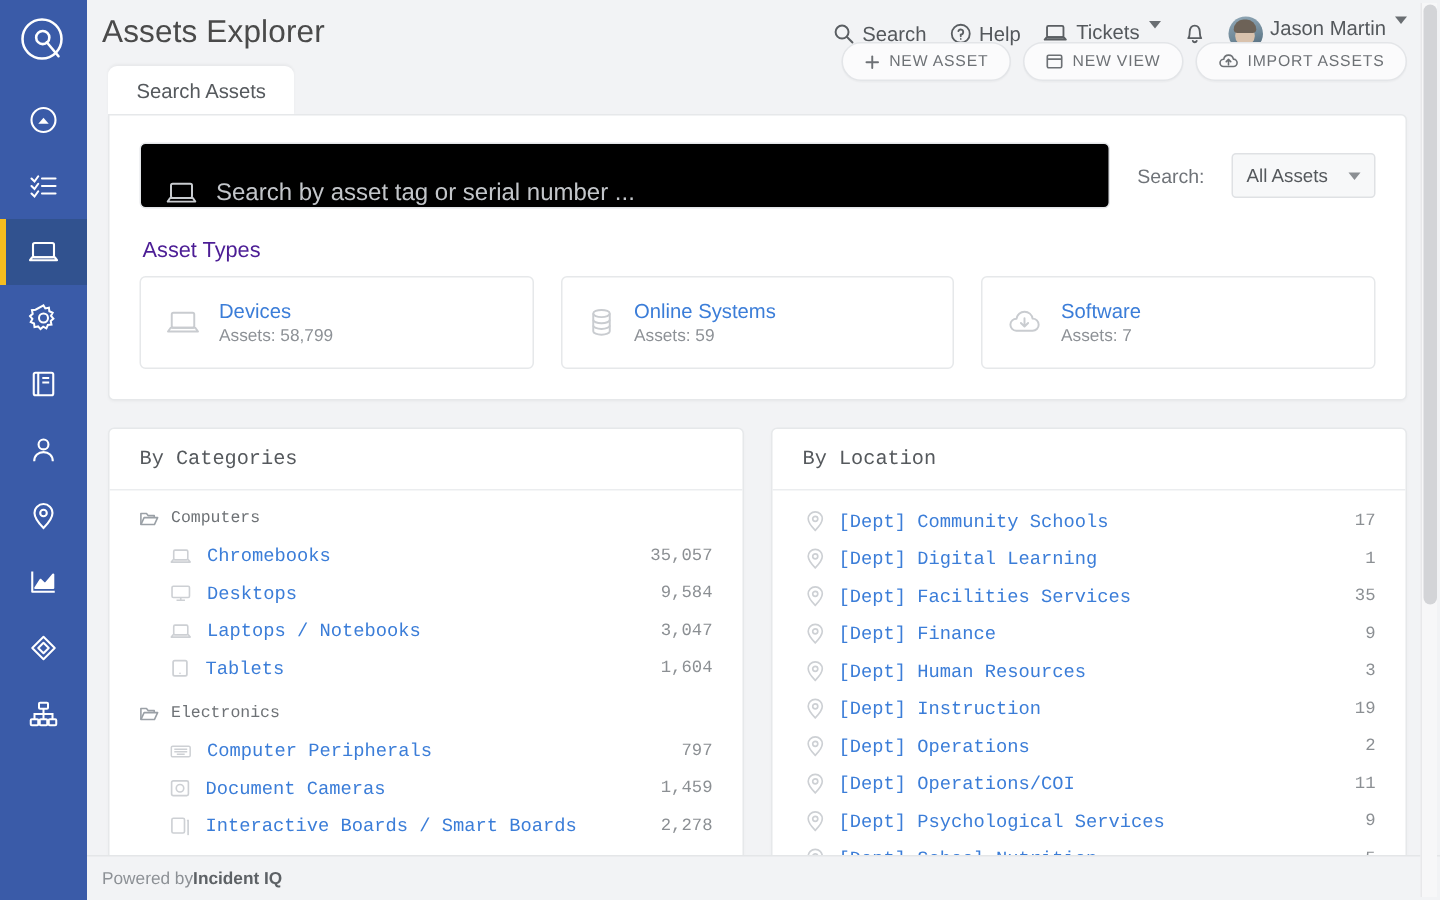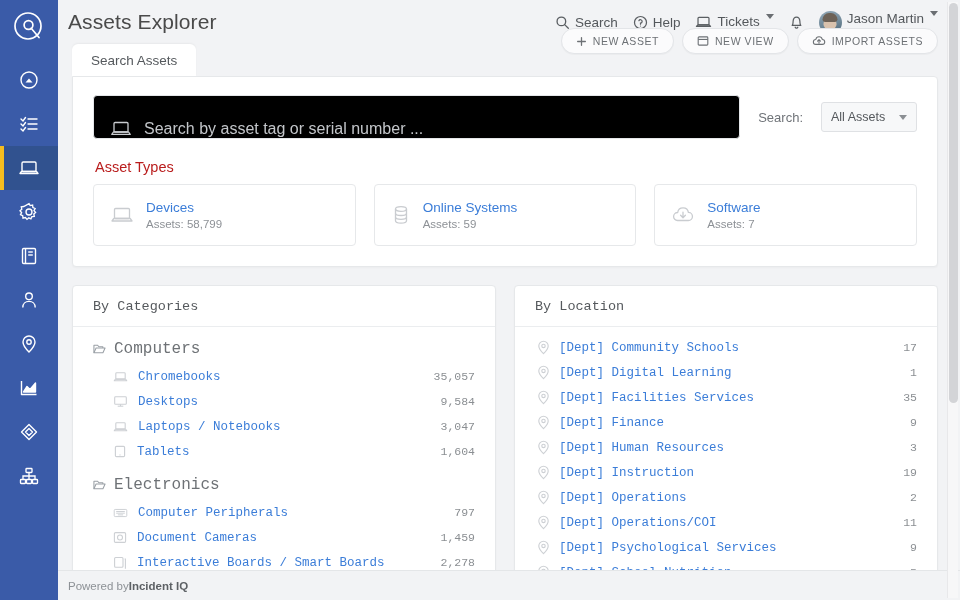--- a/index.html
+++ b/index.html
@@ -144,21 +144,21 @@
   .select {
     width: 96px; height: 30px;
     border: 1px solid #dfe1e4; border-radius: 3px;
     background: #f7f8f9;
     display: flex; align-items: center; padding: 0 9px;
     font-size: 12.5px; color: #54585c;
   }
   .select .caret { margin-left: auto; border-top-color: #8b8f93; }
 
   .section-title {
-    font-size: 14.5px; color: #b91c1c;
+    font-size: 14.5px; color: #4c1d95;
     margin: 20px 0 9px 2px;
   }
   .cards { display: flex; gap: 18px; }
   .card {
     flex: 1 1 0; height: 62px;
     border: 1px solid #e6e8ea; border-radius: 4px;
     display: flex; align-items: center; gap: 12px;
     padding: 0 16px; background: #fff;
   }
   .card-txt { display: flex; flex-direction: column; gap: 3px; }
@@ -172,21 +172,21 @@
     height: 41px; display: flex; align-items: center;
     padding: 0 20px;
     border-bottom: 1px solid #ebedef;
     font-size: 13.5px; color: #55595d;
   }
   .panel-body { padding: 6px 0 0 0; }
 
   .group-row {
     display: flex; align-items: center; gap: 8px;
     padding: 7px 20px 6px 20px;
-    font-size: 16px; color: #6e7276;
+    font-size: 11px; color: #6e7276;
   }
   .item-row {
     display: flex; align-items: center; gap: 10px;
     height: 25px;
     padding: 0 20px 0 40px;
     font-size: 12.5px;
   }
   .item-label { color: #3b7dd8; }
   .item-count { margin-left: auto; color: #8b8f93; font-size: 11.5px; }
   .loc-row { padding-left: 22px; gap: 9px; height: 25px; }

